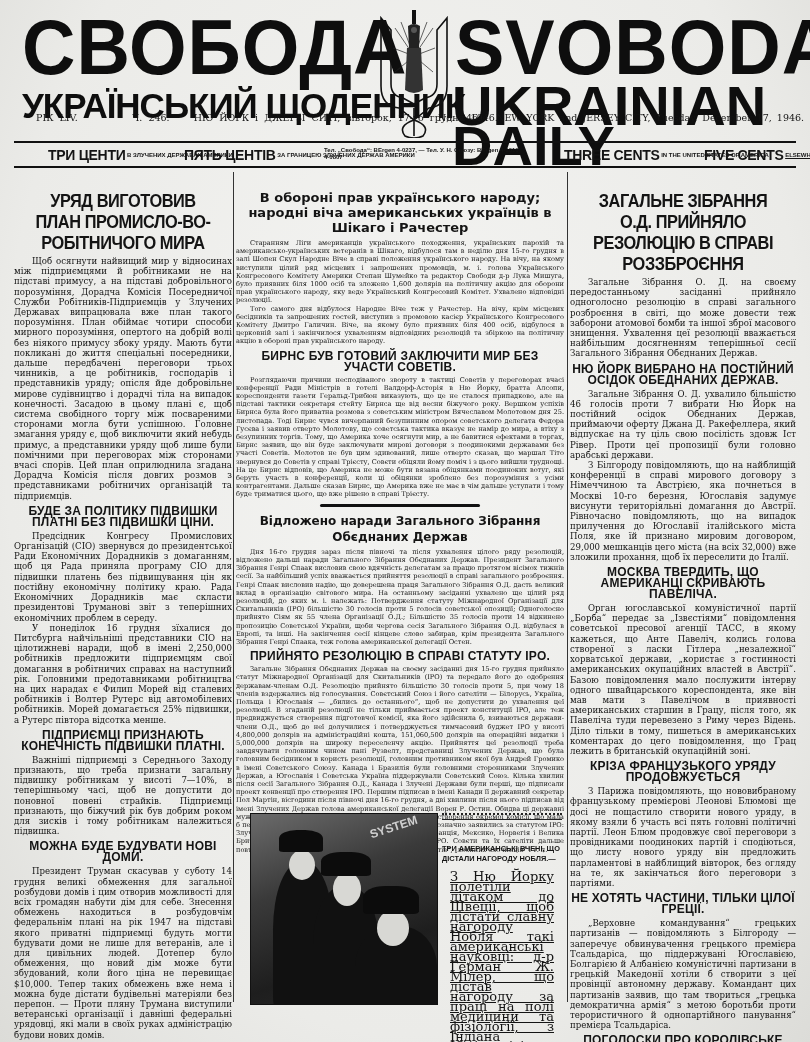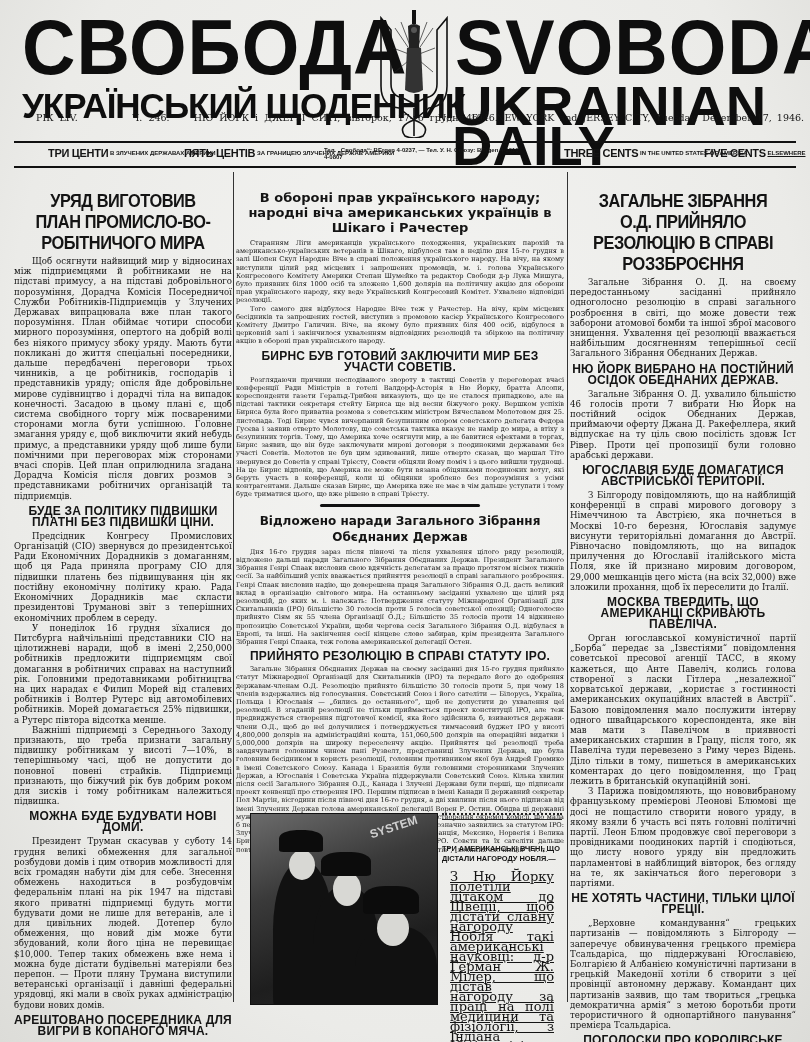--- a/index.html
+++ b/index.html
@@ -19,21 +19,21 @@
   .ms-left{left:22px;font-size:35px;letter-spacing:-1px;}
   .ms-right{left:452px;font-size:56px;}
   .emblem{position:absolute;left:375px;top:8px;width:78px;height:130px;}
   .dateline{position:absolute;top:112px;font-size:9.5px;white-space:nowrap;}
   .dl-left{left:36px;word-spacing:3px;}
   .dl-right{left:438px;word-spacing:2px;}
   .rule{position:absolute;left:14px;width:782px;background:#111;}
   .pricebar{position:absolute;left:14px;top:144px;width:782px;height:22px;
        font-family:"Liberation Sans",sans-serif;font-size:6px;}
   .pb{position:absolute;top:3px;white-space:nowrap;}
-  .pb-big{font-weight:900;font-size:11px;letter-spacing:-0.3px;vertical-align:middle;}
+  .pb-big{font-weight:900;font-size:14px;letter-spacing:-0.3px;vertical-align:middle;}
   .pb-small{display:inline-block;vertical-align:middle;line-height:7px;text-align:center;font-weight:bold;}
   
   .col{position:absolute;top:188px;}
   .c1{left:14px;width:218px;}
   .c2{left:236px;width:328px;}
   .c3{left:570px;width:226px;}
   .vrule{position:absolute;top:172px;width:1px;height:830px;background:#333;}
   .h1{font-family:"Liberation Sans","DejaVu Sans",sans-serif;font-weight:900;
       font-size:19px;line-height:21px;text-align:center;margin:2px 0 3px;letter-spacing:-0.5px;
       transform:scaleX(0.86);transform-origin:center;}
@@ -135,20 +135,21 @@
   <div class="vrule" style="left:567px"></div>
 
   <div class="col c1">
     <div class="h1">УРЯД ВИГОТОВИВ ПЛАН ПРОМИСЛО-ВО-РОБІТНИЧОГО МИРА</div>
     <p class="p">Щоб осягнути найвищий мир у відносинах між підприємцями й робітниками не на підставі примусу, а на підставі добровільного порозуміння, Дорадча Комісія Посередничої Служби Робітників-Підприємців у Злучених Державах випрацювала вже план такого порозуміння. План обіймає чотири способи мирного порозуміння, опертого на добрій волі без ніякого примусу збоку уряду. Мають бути покликані до життя спеціальні посередники, дальше передбачені переговори трьох чинників, а це робітників, господарів і представників уряду; опісля йде добровільне мирове судівництво і дорадчі тіла на випадок конечності. Засадою в цьому плані є, щоб система свобідного торгу між посвареними сторонами могла бути успішною. Головне змагання уряду є, щоб виключити який небудь примус, а представники уряду щоб лише були помічними при переговорах між сторонами вчасі спорів. Цей план оприлюднила згадана Дорадча Комісія після довгих розмов з представниками робітничих організацій та підприємців.</p>
 
     <div class="h3">БУДЕ ЗА ПОЛІТИКУ ПІДВИШКИ ПЛАТНІ БЕЗ ПІДВИШКИ ЦІНИ.</div>
     <p class="p">Предсідник Конгресу Промислових Організацій (СІО) звернувся до президентської Ради Економічних Дорадників з домаганням, щоб ця Рада приняла програму СІО для підвишки платень без підвищування цін як постійну економічну політику краю. Рада Економічних Дорадників має скласти президентові Трумановi звіт з теперішних економічних проблем в середу.</p>
     <p class="p">У понеділок 16 грудня зїхалися до Питсбурга найчільніші представники СІО на цілотижневі наради, щоб в імені 2,250,000 робітників предложити підприємцям свої домагання в робітничих справах на наступний рік. Головними предотавниками робітництва на цих нарадах є Филип Морей від сталевих робітників і Волтер Рутерс від автомобілевих робітників. Морей домагається 25% підвишки, а Рутерс півтора відсотка менше.</p>
 
+    <div class="h3">ПІДПРИЄМЦІ ПРИЗНАЮТЬ КОНЕЧНІСТЬ ПІДВИШКИ ПЛАТНІ.</div>
     <p class="p">Важніші підприємці з Середнього Заходу признають, що треба признати загальну підвишку робітникам у висоті 7—10%, в теперішньому часі, щоб не допустити до поновної повені страйків. Підприємці признають, що біжучий рік був добрим роком для зисків і тому робітникам належиться підвишка.</p>
 
     <div class="h3">МОЖНА БУДЕ БУДУВАТИ НОВІ ДОМИ.</div>
     <p class="p">Президент Труман скасував у суботу 14 грудня великі обмеження для загальної розбудови домів і цим отворив можливості для всіх громадян набути дім для себе. Знесення обмежень находиться в розбудовчім федеральнім плані на рік 1947 на підставі якого приватні підприємці будуть могти будувати доми не лише для ветеранів, але і для цивільних людей. Дотепер було обмеження, що новий дім може бути збудований, коли його ціна не перевищає $10,000. Тепер таких обмежень вже нема і можна буде дістати будівельні матеріяли без перепон. — Проти пляну Трумана виступили ветеранські організації і давніші федеральні урядовці, які мали в своїх руках адміністрацію будови нових домів.</p>
 
     <div class="h3">АРЕШТОВАНО ПОСЕРЕДНИКА ДЛЯ ВИГРИ В КОПАНОГО МЯЧА.</div>
 
   </div>
 
   <div class="col c2">
@@ -181,24 +182,24 @@
     <p class="cap-h">ТРИ АМЕРИКАНСЬКІ ВЧЕНІ, ЩО ДІСТАЛИ НАГОРОДУ НОБЛЯ.—</p>
     <p class="cap-t">З Ню Йорку полетіли літаком до Швеції, щоб дістати славну нагороду Нобля такі американські науковці: д-р Герман Ж. Мілер, що дістав нагороду за праці на полі медицини та фізіології, з Індіана Юнівервіті; д-р Джеймс Б. Сомер, за хемічні досліди, Корнел Юнівервіті; д-р Персі В. Бріджмен, за праці на полі фізики, Гарвард Юнівервіті.</p>
     <div class="wavy" style="margin:18px 0 0"></div>
   </div>
 
   <div class="col c3">
     <div class="h1">ЗАГАЛЬНЕ ЗІБРАННЯ О.Д. ПРИЙНЯЛО РЕЗОЛЮЦІЮ В СПРАВІ РОЗЗБРОЄННЯ</div>
     <p class="p">Загальне Зібрання О. Д. на своєму передостанньому засіданні прийняло одноголосно резолюцію в справі загального розброєння в світі, що може довести теж заборони атомової бомби та іншої зброї масового знищення. Ухвалення цеї резолюції вважається найбільшим досягненням теперішньої сесії Загального Зібрання Обєднаних Держав.</p>
     <div class="h3">НЮ ЙОРК ВИБРАНО НА ПОСТІЙНИЙ ОСІДОК ОБЕДНАНИХ ДЕРЖАВ.</div>
     <p class="p">Загальне Зібрання О. Д. ухвалило більшістю 46 голосів проти 7 вибрати Ню Йорк на постійний осідок Обєднаних Держав, приймаючи оферту Джана Д. Ракефеллера, який відпускає на ту ціль свою посілість здовж Іст Рівер. Проти цеї пропозиції були головно арабські держави.</p>
-    <div class="h3">ЮГОСЛАВІЯ БУДЕ ДОМАГАТИСЯ АВСТРІЙСЬКОЇ ТЕРИТОРІЇ.</div>
     <p class="p">З Білгороду повідомляють, що на найблищій конференції в справі мирового договору з Німеччиною та Австрією, яка почнеться в Москві 10-го березня, Югославія задумує висунути територіяльні домагання до Австрії. Рівночасно повідомляють, що на випадок прилучення до Югославії італійського міста Поля, яке їй признано мировим договором, 29,000 мешканців цего міста (на всіх 32,000) вже зложили прохання, щоб їх переселити до Італії.</p>
     <div class="h3">МОСКВА ТВЕРДИТЬ, ЩО АМЕРИКАНЦІ СКРИВАЮТЬ ПАВЕЛІЧА.</div>
     <p class="p">Орган югославської комуністичної партії „Борба“ передає за „Ізвєстіями“ повідомлення советської пресової агенції ТАСС, в якому кажеться, що Анте Павеліч, колись голова створеної з ласки Гітлера „незалежної“ хорватської держави, „користає з гостинності американських окупаційних властей в Австрії“. Базою повідомлення мало послужити інтерву одного швайцарського кореспондента, яке він мав мати з Павелічом в приявності американських старшин в Грацу, після того, як Павеліча туди перевезено з Риму через Відень. Діло тільки в тому, пишеться в американських коментарах до цего повідомлення, що Грац лежить в британській окупаційній зоні.</p>
+    <div class="h3">КРІЗА ФРАНЦУЗЬКОГО УРЯДУ ПРОДОВЖУЄТЬСЯ</div>
     <p class="p">З Парижа повідомляють, що нововибраному французькому премієрові Леонові Блюмові ще досі не пощастило створити нового уряду, в якому взяли б участь всі пять головні політичні партії. Леон Блюм продовжує свої переговори з провідниками поодиноких партій і сподіються, що листу нового уряду він предложить парламентові в найблищий вівторок, без огляду на те, як закінчаться його переговори з партіями.</p>
     <div class="h3">НЕ ХОТЯТЬ ЧАСТИНИ, ТІЛЬКИ ЦІЛОЇ ГРЕЦІЇ.</div>
     <p class="p">„Верховне командування“ грецьких партизанів — повідомляють з Білгороду — заперечує обвинувачення грецького премієра Тсальдаріса, що піддержувані Югославією, Болгарією й Албанією комуністичні партизани в грецькій Македонії хотіли б створити з цеї провінції автономну державу. Командант цих партизанів заявив, що там твориться „грецька демократична армія“ з метою боротьби проти терористичного й однопартійного панування“ премієра Тсальдаріса.</p>
     <div class="h3">ПОГОЛОСКИ ПРО КОРОЛІВСЬКЕ ВЕСІЛЛЯ.</div>
 
   </div>
 
 </div>
 
 </body></html>

